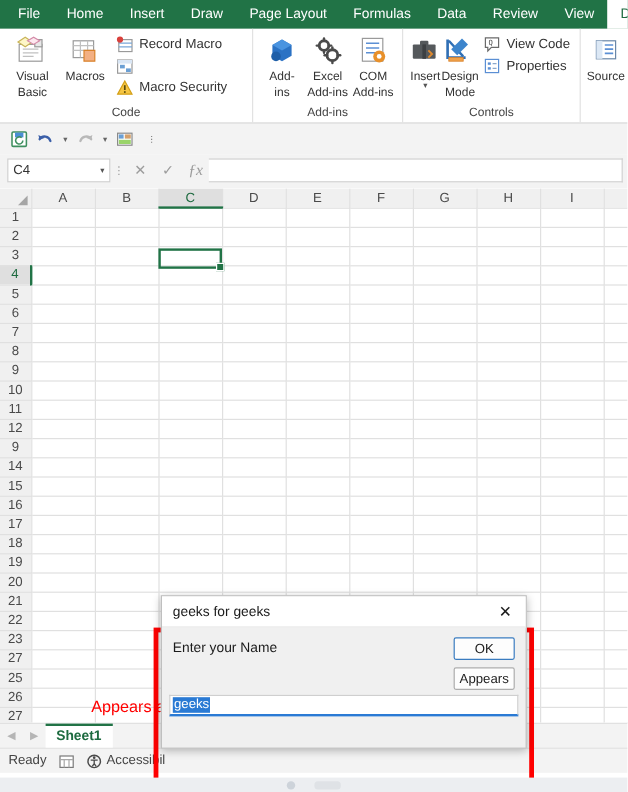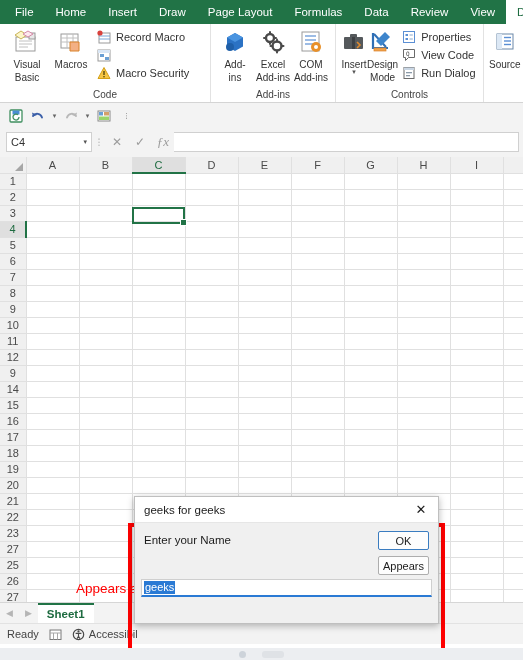--- a/index.html
+++ b/index.html
@@ -545,48 +545,37 @@
             <rect x="5" y="18" width="12" height="3" fill="#f0a24a" stroke="#d9822b" stroke-width="0.7"></rect>
           </svg>
         </span>
         <span class="cap">Design</span>
         <span class="cap">Mode</span>
       </div>
       <div class="smallcol">
         <div class="smallbtn">
           <span class="ico">
             <svg width="14" height="14" viewBox="0 0 14 14">
-              <rect x="1.5" y="1.5" width="11" height="11" fill="#fff" stroke="#5b8fd4"></rect>
-              <rect x="3.5" y="4" width="2.5" height="2" fill="#5b8fd4"></rect>
-              <rect x="3.5" y="8" width="2.5" height="2" fill="#5b8fd4"></rect>
-              <line x1="7.5" y1="5" x2="10.8" y2="5" stroke="#8aa8cc"></line>
-              <line x1="7.5" y1="9" x2="10.8" y2="9" stroke="#8aa8cc"></line>
-            </svg>
-          </span>
-          <span class="cap">Properties</span>
-        </div>
-        <div class="smallbtn">
-          <span class="ico">
-            <svg width="14" height="14" viewBox="0 0 14 14">
               <path d="M1.5 1.5 h11 v8 h-6 l-3 3 v-3 h-2 z" fill="#fff" stroke="#6a6a6a"></path>
               <text x="4" y="7.6" font-size="6" fill="#4a4a4a" font-family="monospace">Q</text>
             </svg>
           </span>
           <span class="cap">View Code</span>
         </div>
         <div class="smallbtn">
           <span class="ico">
             <svg width="14" height="14" viewBox="0 0 14 14">
-              <rect x="2" y="1.5" width="10" height="11" fill="#fff" stroke="#6a6a6a"></rect>
-              <rect x="2" y="1.5" width="10" height="2.5" fill="#c9d6e4"></rect>
-              <rect x="4" y="6" width="6" height="1.3" fill="#8a9aa8"></rect>
-              <rect x="4" y="9" width="4" height="1.3" fill="#8a9aa8"></rect>
+              <rect x="1.5" y="1.5" width="11" height="11" fill="#fff" stroke="#5b8fd4"></rect>
+              <rect x="3.5" y="4" width="2.5" height="2" fill="#5b8fd4"></rect>
+              <rect x="3.5" y="8" width="2.5" height="2" fill="#5b8fd4"></rect>
+              <line x1="7.5" y1="5" x2="10.8" y2="5" stroke="#8aa8cc"></line>
+              <line x1="7.5" y1="9" x2="10.8" y2="9" stroke="#8aa8cc"></line>
             </svg>
           </span>
-          <span class="cap">Run Dialog</span>
+          <span class="cap">Properties</span>
         </div>
       </div>
     </div>
     <div class="rgroup-label">Controls</div>
   </div>
 
   <div class="rgroup" style="width:22px">
     <div class="rgroup-body">
       <div class="bigbtn" style="width:38px">
         <span class="ico">

